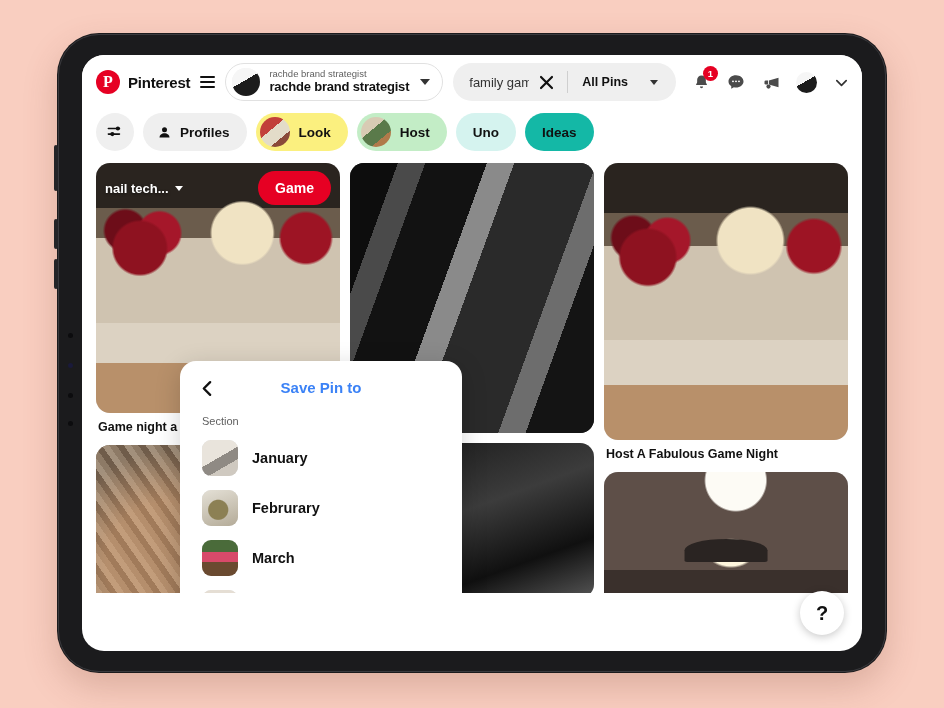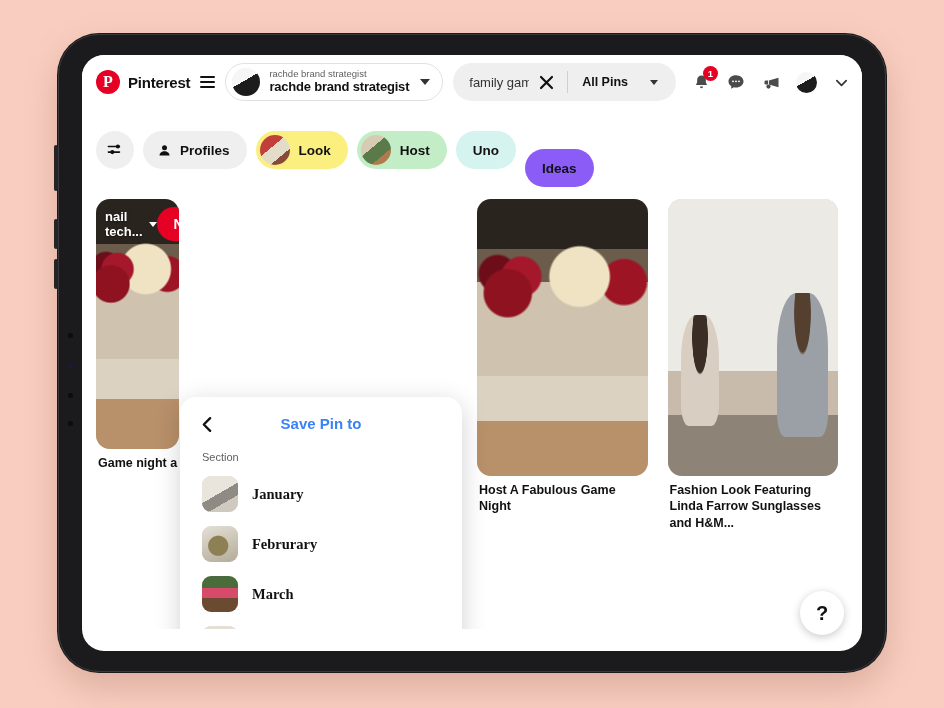--- a/index.html
+++ b/index.html
@@ -174,36 +174,36 @@
     padding: 0 17px;
     flex: none;
     white-space: nowrap;
   }
   .chip.icon-only { width: 38px; padding: 0; justify-content:center; background:#efefef; }
   .chip.grey { background:#efefef; gap: 8px; padding-left: 14px; }
   .chip.with-img { padding-left: 4px; gap: 9px; }
   .chip.yellow { background:#fbf07f; }
   .chip.green  { background:#c3edc6; }
   .chip.mint   { background:#d5f3ef; }
-  .chip.blue   { background:#8b5cf6;margin-top:36px; }
+  .chip.blue   { background:#14b8a6; }
   .chip-thumb {
     width: 30px; height: 30px; border-radius: 50%;
     overflow:hidden; flex:none;
   }
 
   
   #grid {
     position: relative;
     padding: 0 14px;
     display: flex;
     gap: 10px;
     height: 430px;
     overflow: hidden;
   }
-  .col { flex: 1; display:flex; flex-direction:row; gap: 10px; min-width:0; }
+  .col { flex: 1; display:flex; flex-direction:column; gap: 10px; min-width:0; }
   .pin { position: relative; }
   .pin-img {
     width: 100%;
     border-radius: 14px;
     overflow: hidden;
     position: relative;
     background:#ddd;
   }
   .pin-title {
     font-size: 12.5px; font-weight: bold; color: #111;
@@ -267,21 +267,21 @@
   }
   .sec-row {
     display:flex; align-items:center; gap: 14px;
     padding: 5px 22px;
     height: 50px;
   }
   .sec-thumb {
     width: 36px; height: 36px; border-radius: 9px;
     overflow:hidden; flex:none; background:#ddd;
   }
-  .sec-name { font-size: 14.5px; font-weight: bold; color:#111;font-family:Liberation Serif, serif; }
+  .sec-name { font-size: 14.5px; font-weight: bold; color:#111; }
 
   
   #help-fab {
     position:absolute;
     right: 18px; bottom: 16px;
     width: 44px; height: 44px;
     border-radius: 50%;
     background:#fff;
     box-shadow: 0 2px 9px rgba(0,0,0,.22);
     display:flex; align-items:center; justify-content:center;
@@ -498,21 +498,21 @@
 
       <div class="col">
         <div class="pin">
           <div class="pin-img" style="height:250px;">
             <div class="ph ph-gamenight"></div>
             <div class="pin-overlay">
               <div class="board-sel">
                 <span>nail tech...</span>
                 <span class="chev-w"></span>
               </div>
-              <button class="save-btn">Night</button>
+              <button class="save-btn">Game</button>
             </div>
           </div>
           <div class="pin-title">Game night a</div>
         </div>
         <div class="pin">
           <div class="pin-img" style="height:170px;">
             <div class="ph ph-stone"></div>
           </div>
         </div>
       </div>
@@ -537,33 +537,20 @@
           </div>
           <div class="pin-title">Host A Fabulous Game Night</div>
         </div>
         <div class="pin">
           <div class="pin-img" style="height:140px;">
             <div class="ph ph-lamp"></div>
           </div>
         </div>
       </div>
 
-      <div class="col">
-        <div class="pin">
-          <div class="pin-img" style="height:277px;">
-            <div class="ph-couple"></div>
-          </div>
-          <div class="pin-title">Fashion Look Featuring Linda Farrow Sunglasses and H&amp;M...</div>
-        </div>
-        <div class="pin">
-          <div class="pin-img" style="height:140px;">
-            <div class="ph ph-room"></div>
-          </div>
-        </div>
-      </div>
 
       <div id="modal">
         <div class="modal-head">
           <div class="back-btn">
             <svg width="17" height="17" viewBox="0 0 16 16" aria-hidden="true">
               <path d="M10.5 2 L4.5 8 L10.5 14" stroke="#111" stroke-width="2.2" fill="none" stroke-linecap="round" stroke-linejoin="round"></path>
             </svg>
           </div>
           <div class="modal-title">Save Pin to</div>
         </div>

